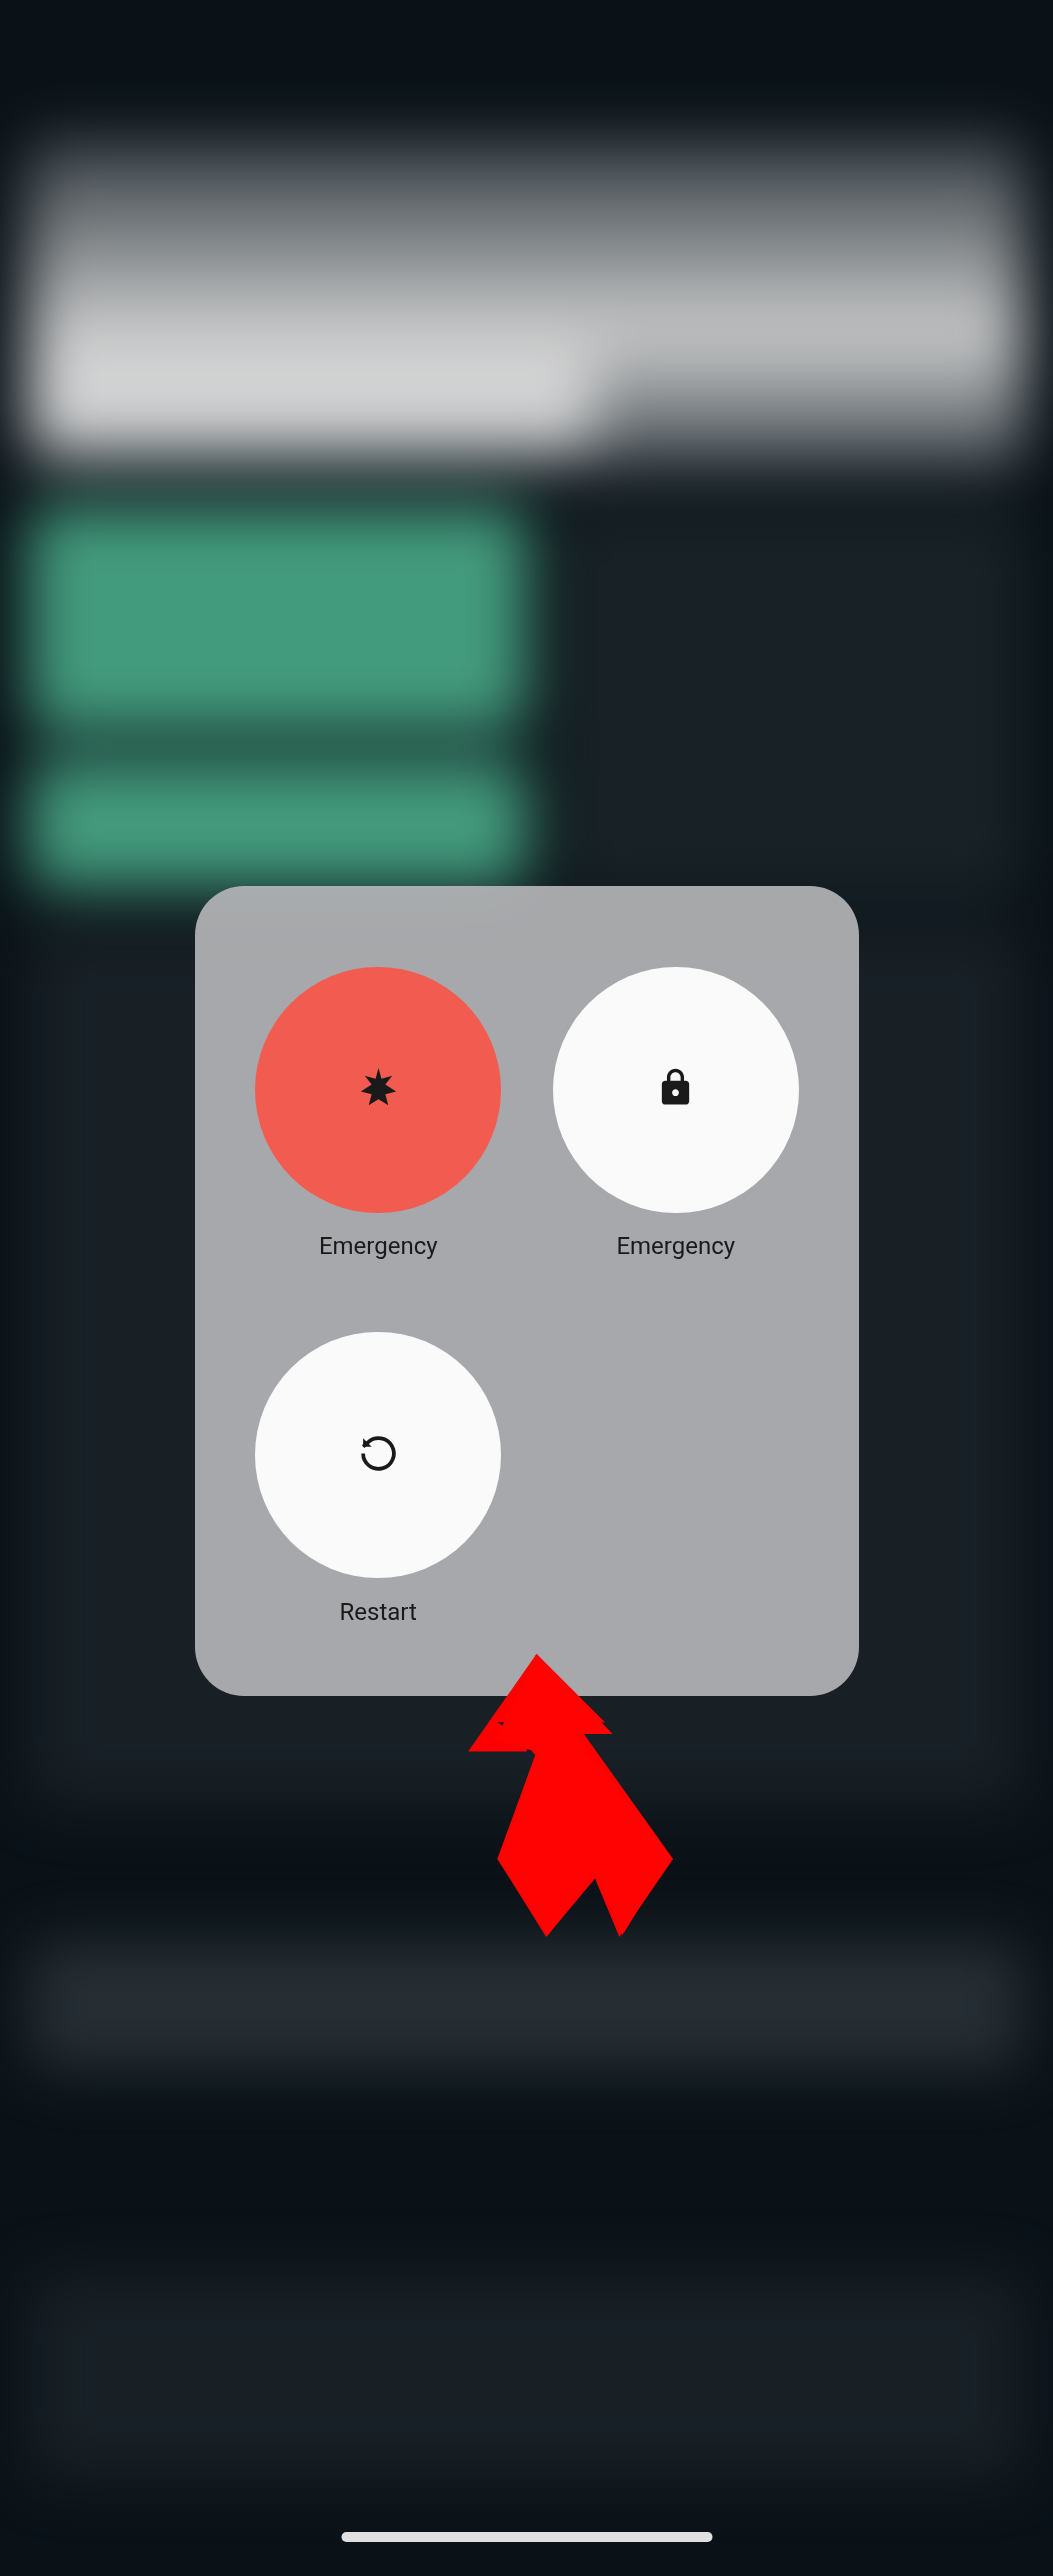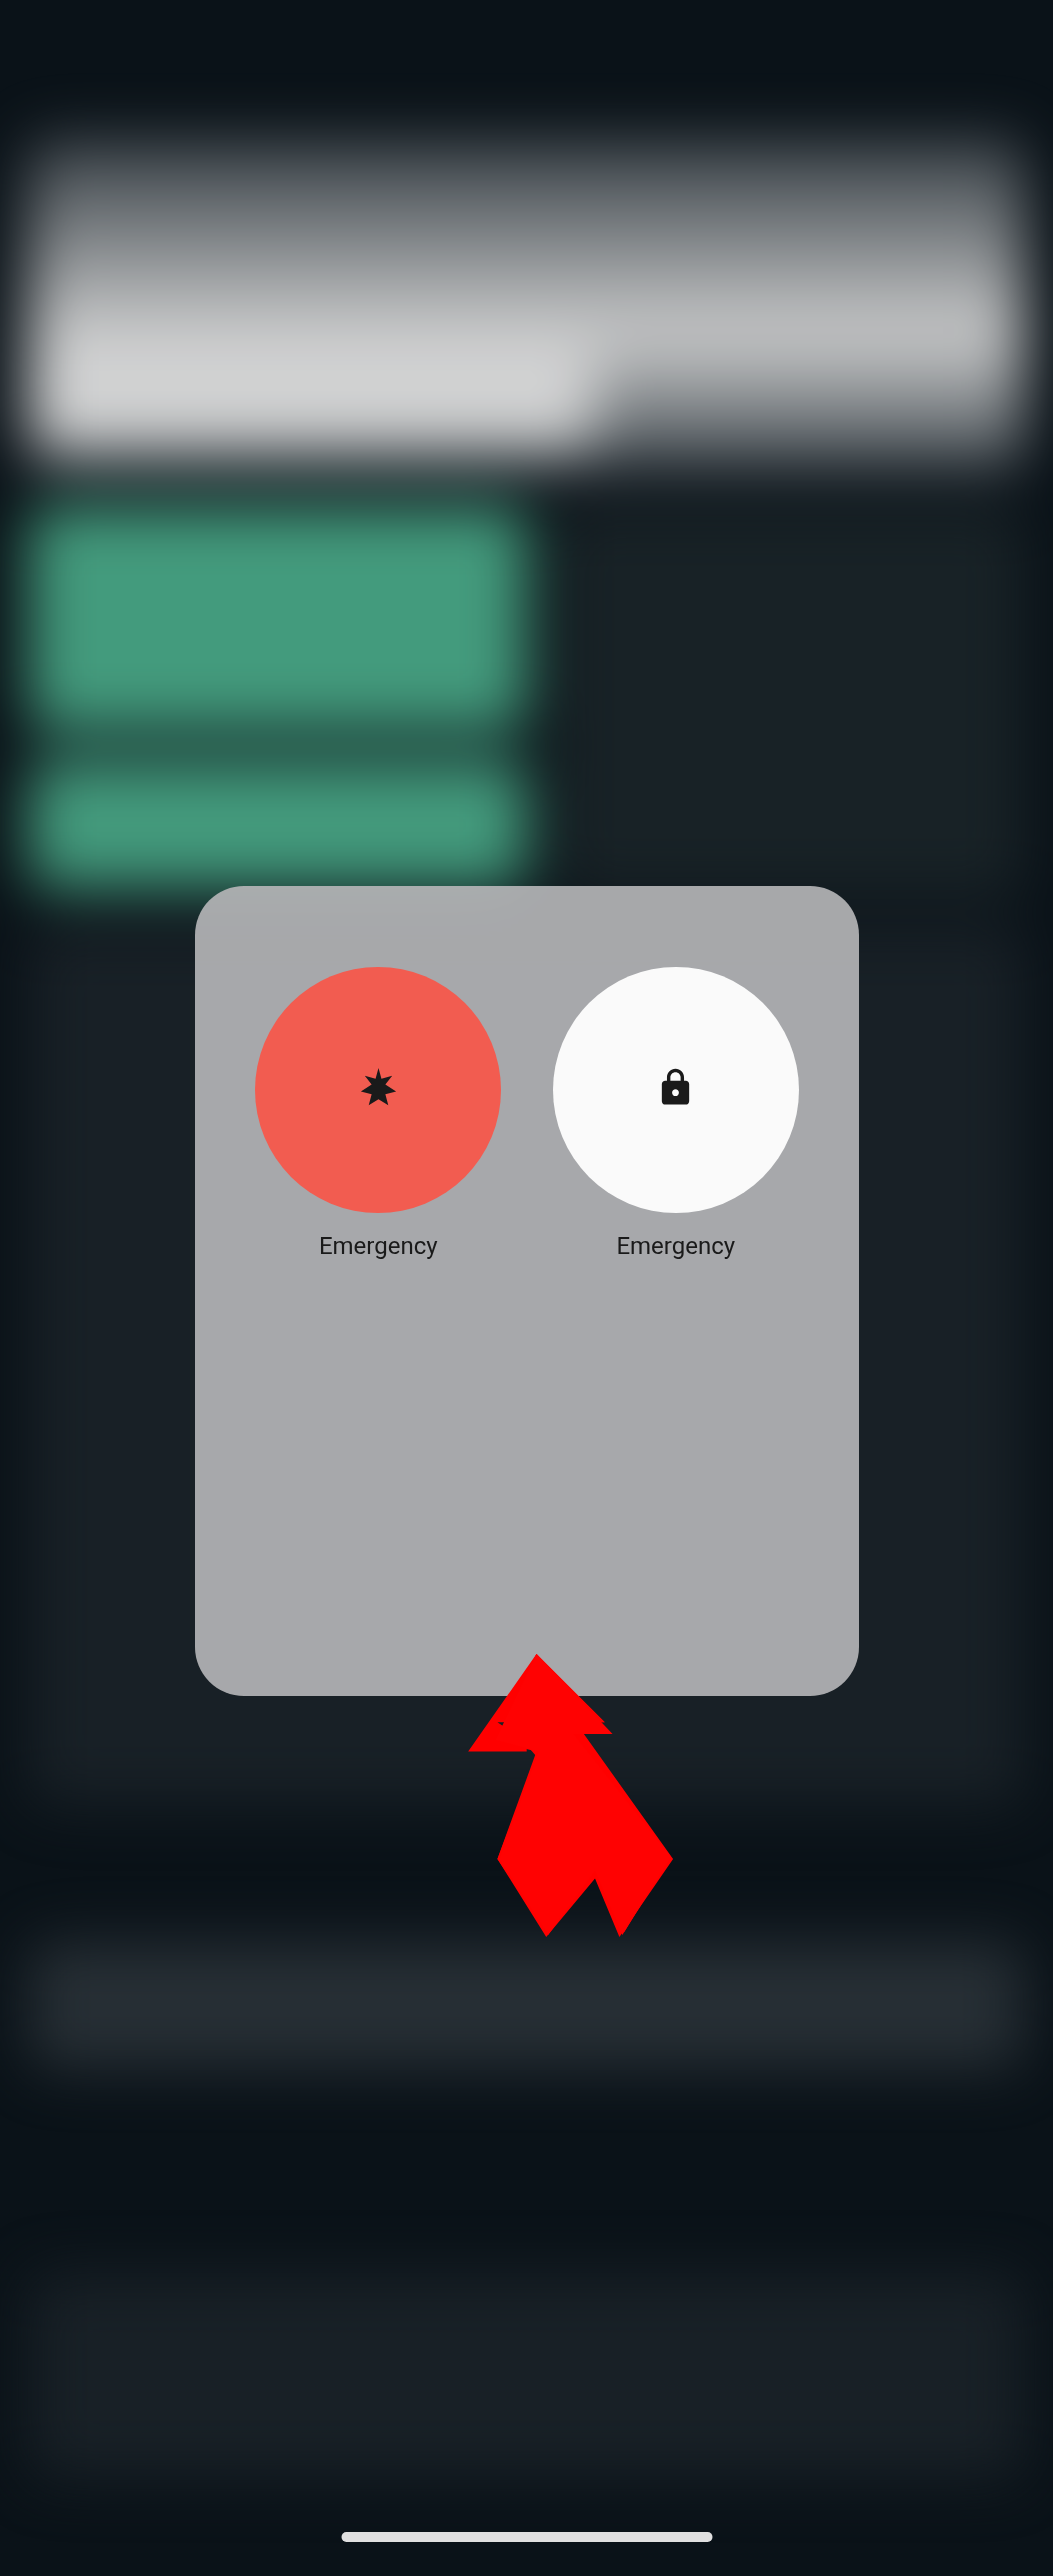--- a/index.html
+++ b/index.html
@@ -207,20 +207,31 @@
       <span>
         <svg class="icon-svg-small" viewBox="0 0 24 24" fill="#1a1a1a">
           <path d="M18 8h-1V6c0-2.76-2.24-5-5-5S7 3.24 7 6v2H6c-1.1 0-2 .9-2 2v10c0 1.1.9 2 2 2h12c1.1 0 2-.9 2-2V10c0-1.1-.9-2-2-2zm-6 9c-1.1 0-2-.9-2-2s.9-2 2-2 2 .9 2 2-.9 2-2 2zM9 8V6c0-1.66 1.34-3 3-3s3 1.34 3 3v2H9z"></path>
         </svg>
       </span>
     </div>
     <span class="power-label">Emergency</span>
   </div>
 
 
+  <div class="power-option">
+    <div class="power-circle circle-white">
+      <span>
+        <svg class="icon-svg-small" viewBox="0 0 24 24" fill="none" stroke="#1a1a1a" stroke-width="2.2">
+          <path d="M3 12a9 9 0 1 0 3-6.7L3 8"></path>
+          <polyline points="3 3 3 8 8 8" fill="#1a1a1a" stroke="none"></polyline>
+        </svg>
+      </span>
+    </div>
+    <span class="power-label">Restart</span>
+  </div>
 
 </div>
 
 <svg class="red-arrow" viewBox="0 0 220 290">
   <polygon points="70,0 140,70 110,70 210,210 155,290 130,230 80,290 30,210 70,105 40,70" fill="#ff0000"></polygon>
   <polygon points="70,0 0,100 60,100 60,90 30,70 140,70" fill="#ff0000"></polygon>
   <path d="M 70 0 L 145 80 L 110 80 L 205 210 L 160 285 L 130 220 L 80 285 L 30 210 L 70 100 L 30 90 Z" fill="#ff0000"></path>
   <path d="M 70 0 L 148 82 L 108 82 L 208 208 L 158 288 L 130 222 L 82 288 L 32 210 L 72 100 L 28 88 Z" fill="#ff0202"></path>
 </svg>
 

